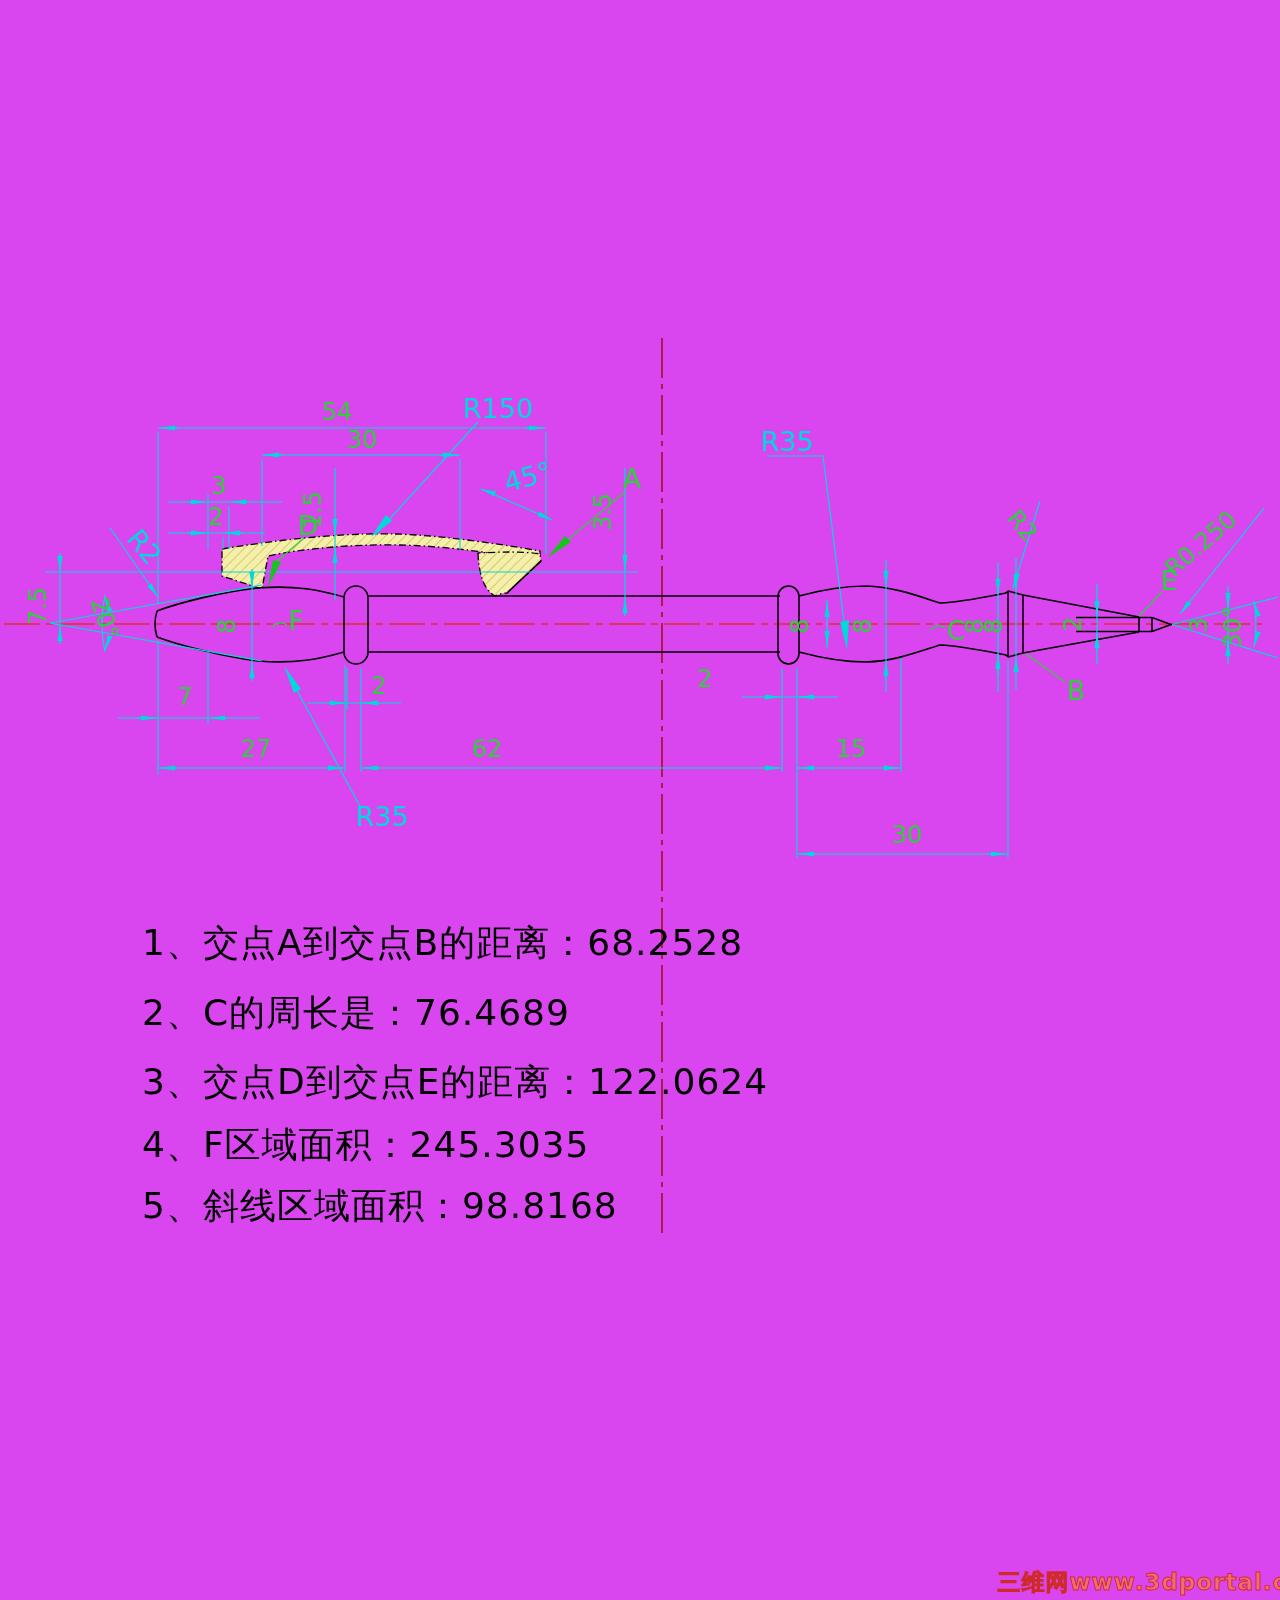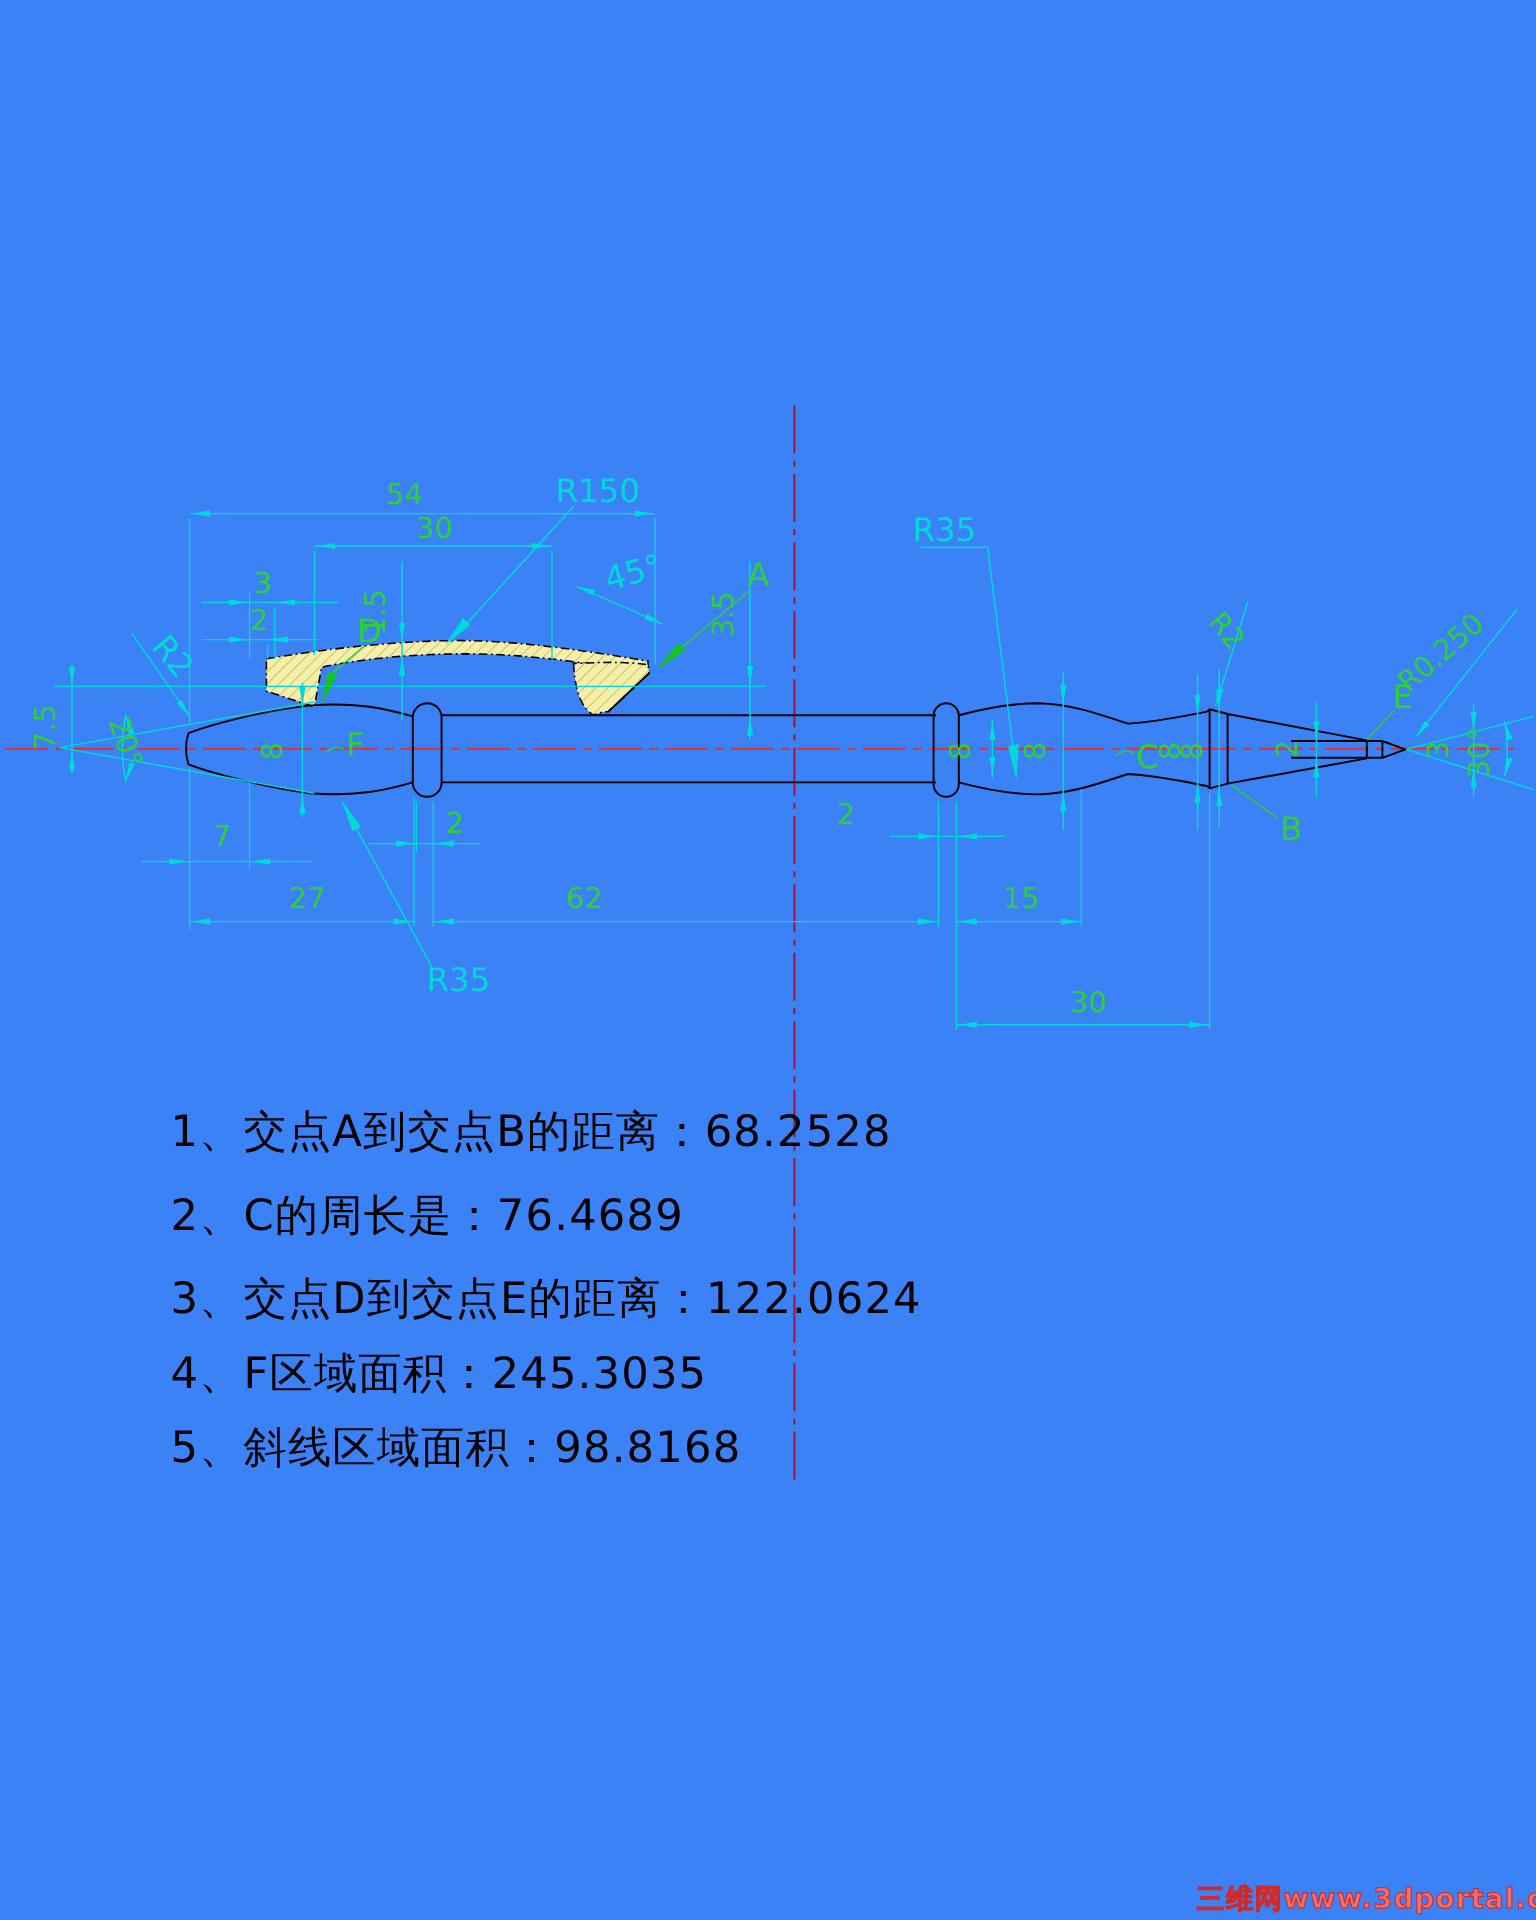--- a/index.html
+++ b/index.html
@@ -1,16 +1,16 @@
 <!DOCTYPE html>
 <html><head>
 <meta charset="utf-8">
 <style>
   html,body{margin:0;padding:0;background:#fff;}
-  #stage{position:relative;width:1280px;height:1600px;background:#3b82f6;overflow:hidden;
+  #stage{position:relative;width:1280px;height:1600px;background:#d946ef;overflow:hidden;
          font-family:"DejaVu Sans",sans-serif;}
   svg{position:absolute;left:0;top:0;}
   text{font-family:"DejaVu Sans",sans-serif;}
   .dimtxt{fill:#2fcf3a;font-size:24px;}
   .lbltxt{fill:#2fcf3a;font-size:27px;}
   .cyantxt{fill:#00d9d9;font-size:27px;}
   .notetxt{fill:#000;font-size:36px;letter-spacing:1px;}
   .wm{fill:#ef6e6e;stroke:#cf2a2a;stroke-width:0.9;font-size:23px;font-weight:bold;letter-spacing:1px;}
 </style>
 </head>

